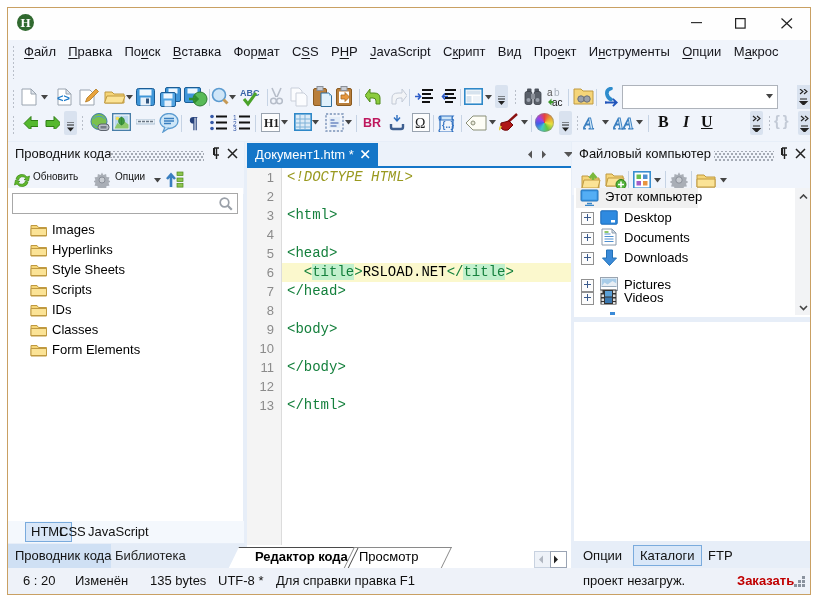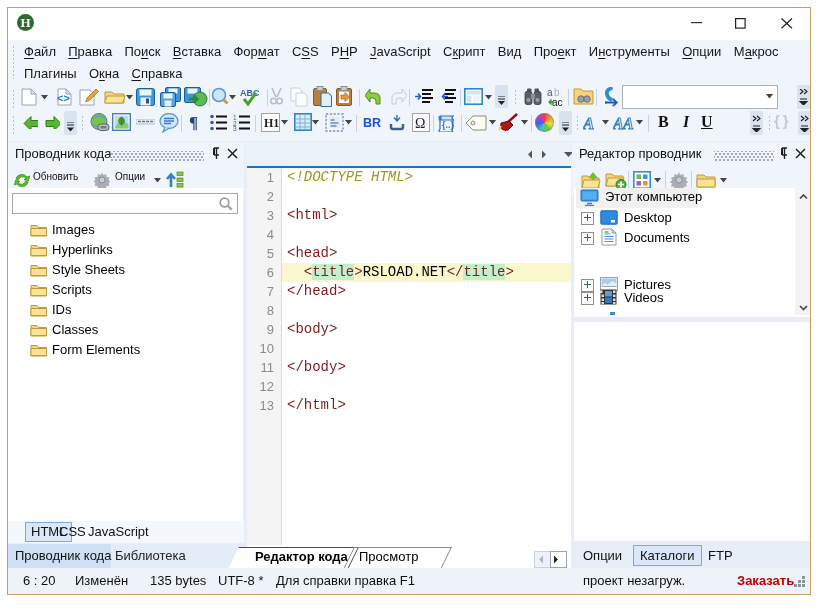--- a/index.html
+++ b/index.html
@@ -36,21 +36,21 @@
 #lp-tabs{left:0;top:513px;width:236px;height:22px;background:#f4f8fd;font-size:13px;color:#111;}
 #lp-dock{left:0;top:536px;width:237px;height:24px;background:#e4ecf7;font-size:13px;color:#111;}
 
 #ed-tabbar{left:237px;top:134px;width:326px;height:24px;background:#ecf2fa;}
 #ed-tab{position:absolute;left:2px;top:1px;height:23px;background:#1476c8;color:#fff;font-size:13px;line-height:23px;padding:0 8px;}
 #ed-blue{left:239px;top:158px;width:324px;height:2px;background:#1476c8;}
 #ed-area{left:239px;top:160px;width:324px;height:377px;background:#fff;font-family:"Liberation Mono",monospace;font-size:14px;}
 #gutter{position:absolute;left:0;top:0;width:34px;height:377px;background:#f4f4f4;border-right:1px solid #dcdcdc;}
 .ln{position:absolute;left:0;width:27px;text-align:right;font-size:13px;color:#8b8b8b;font-family:"Liberation Sans",sans-serif;}
 .cl{position:absolute;left:40px;height:19px;line-height:19px;white-space:pre;}
-.tag{color:#7f1d1d;}
+.tag{color:#15803d;}
 .doct{color:#99991f;font-style:italic;}
 #ed-bottom{left:239px;top:537px;width:324px;height:23px;background:#fff;}
 
 #rp-head{left:564px;top:134px;width:238px;height:25px;background:#f0f4fb;}
 #rp-tools{left:564px;top:159px;width:238px;height:28px;background:#f0f4fb;}
 #rp-tree{left:566px;top:180px;width:236px;height:129px;background:#fff;}
 #rp-list{left:566px;top:314px;width:236px;height:219px;background:#fff;}
 #rp-tabs{left:564px;top:536px;width:238px;height:24px;font-size:13px;color:#111;}
 .rrow{position:absolute;left:0;width:236px;height:20px;font-size:13px;color:#000;}
 .plus{position:absolute;left:7px;top:4px;width:11px;height:11px;border:1px solid #909090;background:#fcfcfc;}
@@ -75,23 +75,20 @@
       </svg>
     <svg class="abs wbtn" style="left:773px;top:10px" width="12" height="11">
         <path d="M0.5,0.5 L11,10.2 M11,0.5 L0.5,10.2" stroke="#222" stroke-width="1.2"></path>
       </svg>
   </div>
 
   <div class="bar" id="menubar">
     <div class="grip" style="left:4px;top:5px;height:34px"></div>
     <div class="mrow" style="top:1px">
       <span><u>Ф</u>айл</span><span><u>П</u>равка</span><span>По<u>и</u>ск</span><span><u>В</u>ставка</span><span>Фор<u>м</u>ат</span><span>C<u>S</u>S</span><span>P<u>H</u>P</span><span><u>J</u>avaScript</span><span>С<u>к</u>рипт</span><span>Ви<u>д</u></span><span>Про<u>е</u>кт</span><span>И<u>н</u>струменты</span><span><u>О</u>пции</span><span>М<u>а</u>крос</span>
-    </div>
-    <div class="mrow" style="top:23px">
-      <span>Плагины</span><span>О<u>к</u>на</span><span><u>С</u>правка</span>
     </div>
   </div>
 
   <div class="bar" id="toolbars">
     <div class="grip" style="left:4px;top:5px;height:20px"></div>
     <div class="grip" style="left:4px;top:31px;height:20px"></div>
 
     <svg class="tbtn" style="left:13px;top:4px" width="16" height="18">
         <path d="M1,1 h9 l5,5 v11 h-14 z" fill="#fff" stroke="#9aa4b0"></path>
         <path d="M10,1 l5,5 h-5 z" fill="#dfe5ec" stroke="#9aa4b0"></path>
@@ -308,21 +305,21 @@
       </svg>
     <svg class="tbtn" style="left:317px;top:29px" width="19" height="19">
         <rect x="1" y="1" width="17" height="17" fill="none" stroke="#7a92b8" stroke-width="1.4" stroke-dasharray="2.2,1.6"></rect>
         <rect x="4" y="4" width="11" height="11" fill="#e3edf8"></rect>
         <path d="M5.5,7 h4 M5.5,10 h8 M5.5,13 h6" stroke="#3458a8" stroke-width="1.2"></path>
       </svg>
     <svg class="tbtn" style="left:337px;top:36px" width="8" height="5">
         <path d="M0,0 h7 l-3.5,4.5 z" fill="#444"></path>
       </svg>
     <div class="sep" style="left:348px;top:31px;height:17px"></div>
-    <div class="tbtn" style="left:355px;top:32px;font-size:12.5px;font-weight:bold;color:#1d4ed8">BR</div>
+    <div class="tbtn" style="left:355px;top:32px;font-size:12.5px;font-weight:bold;color:#be185d">BR</div>
     <svg class="tbtn" style="left:381px;top:31px" width="16" height="16">
         <path d="M2,9 v3 q0,2 2,2 h8 q2,0 2,-2 v-3" fill="none" stroke="#3e5f90" stroke-width="2.4"></path>
         <path d="M8,0 v5 m-3,-2.5 l3,3.5 3,-3.5" stroke="#2e6fc0" stroke-width="1.4" fill="none"></path>
       </svg>
     <svg class="tbtn" style="left:404px;top:29px" width="18" height="19">
         <rect x="0.5" y="0.5" width="17" height="18" fill="#fdfdfd" stroke="#9aa4b0"></rect>
         <text x="3" y="15" font-size="14" fill="#222" font-family="Liberation Serif">Ω</text>
       </svg>
     <div class="sep" style="left:425px;top:31px;height:17px"></div>
     <svg class="tbtn" style="left:429px;top:30px" width="20" height="18">
@@ -483,20 +480,23 @@
     <span class="abs" style="left:51px;top:3px">CSS</span>
     <span class="abs" style="left:80px;top:3px">JavaScript</span>
   </div>
   <div class="abs" id="lp-dock">
     <div class="abs" style="left:0;top:0;width:103px;height:24px;background:#cfe0f4"></div>
     <span class="abs" style="left:7px;top:4px">Проводник кода</span>
     <span class="abs" style="left:107px;top:4px;color:#222">Библиотека</span>
   </div>
 
   <div class="abs" id="ed-tabbar">
+    <div id="ed-tab">Документ1.htm *&nbsp;&nbsp;<svg width="9" height="9" style="display:inline-block">
+          <path d="M0.5,0.5 L8,8 M8,0.5 L0.5,8" stroke="#fff" stroke-width="1.6"></path>
+        </svg></div>
     <svg class="abs" style="left:283px;top:8px" width="46" height="9">
         <path d="M4,0.5 l-4,4 4,4 z" fill="#555"></path>
         <path d="M14,0.5 l4,4 -4,4 z" fill="#555"></path>
         <path d="M36,2 h9 l-4.5,5 z" fill="#555"></path>
       </svg>
   </div>
   <div class="abs" id="ed-blue"></div>
   <div class="abs" id="ed-area">
     <div id="gutter"></div>
     <div class="abs" style="left:35px;top:95px;width:289px;height:19px;background:#fbf8cd"></div>
@@ -531,21 +531,21 @@
     <span class="abs" style="left:112px;top:4px;font-size:13px;font-family:'Liberation Sans',sans-serif">Просмотр</span>
     <div class="abs" style="left:287px;top:6px;width:15px;height:15px;background:#eef2f8;border:1px solid #c8d2e0"></div>
     <div class="abs" style="left:303px;top:6px;width:15px;height:15px;background:#fff;border:1px solid #9aa4b4"></div>
     <svg class="abs" style="left:291px;top:10px" width="28" height="9">
         <path d="M5,0.5 l-4,4 4,4 z" fill="#b0b6c0"></path>
         <path d="M16,0.5 l4,4 -4,4 z" fill="#222"></path>
       </svg>
   </div>
 
   <div class="abs" id="rp-head">
-    <span class="abs phead" style="left:7px;top:4px">Редактор проводник</span>
+    <span class="abs phead" style="left:7px;top:4px">Файловый компьютер</span>
     <div class="abs dots" style="left:142px;top:9px;width:60px"></div>
     <svg class="abs" style="left:207px;top:5px" width="11" height="13">
         <path d="M3,1 h5 M5.5,1 v7 M3,8 h5 M5.5,8 v4" stroke="#222" stroke-width="1.4"></path>
         <path d="M3,1 v7" stroke="#222" stroke-width="2"></path>
       </svg>
     <svg class="abs" style="left:223px;top:6px" width="11" height="11">
         <path d="M1,1 L10,10 M10,1 L1,10" stroke="#222" stroke-width="1.5"></path>
       </svg>
   </div>
   <div class="abs" id="rp-tools">
@@ -605,20 +605,27 @@
       </div>
     <div class="rrow" style="top:40px">
         <div class="plus"></div>
       <svg class="abs" style="left:27px;top:0px" width="16" height="18">
           <path d="M1,1 h10 l4,4 v12 h-14 z" fill="#fff" stroke="#8a9aac"></path>
           <path d="M11,1 l4,4 h-4 z" fill="#d8e2ec" stroke="#8a9aac"></path>
           <path d="M3.5,6 h6 M3.5,8.5 h9 M3.5,11 h9 M3.5,13.5 h9" stroke="#4e8fd0" stroke-width="1"></path>
           <rect x="3.5" y="3" w="4" height="2" width="4" fill="#8ec86a"></rect>
         </svg>
       <span class="tlabel" style="left:50px;top:2px">Documents</span>
+      </div>
+    <div class="rrow" style="top:60px">
+        <div class="plus"></div>
+      <svg class="abs" style="left:28px;top:1px" width="15" height="17">
+          <path d="M4.5,1 h6 v8 h4 l-7,7.5 -7,-7.5 h4 z" fill="#3a8ad8" stroke="#2372b8"></path>
+        </svg>
+      <span class="tlabel" style="left:50px;top:2px">Downloads</span>
       </div>
     <div class="rrow" style="top:87px">
         <div class="plus"></div>
       <svg class="abs" style="left:26px;top:2px" width="18" height="14">
           <rect x="0.5" y="0.5" width="17" height="13" fill="#fff" stroke="#9aa4b0"></rect>
           <rect x="1.5" y="1.5" width="15" height="8" fill="#a8cce8"></rect>
           <path d="M1.5,9.5 h15 v-3 l-4,-2.5 -5,3.5 -3,-2 z" fill="#e8eef4"></path>
           <path d="M1.5,9.5 h15" stroke="#7a92a8" stroke-width="0.7"></path>
         </svg>
       <span class="tlabel" style="left:50px;top:2px">Pictures</span>

